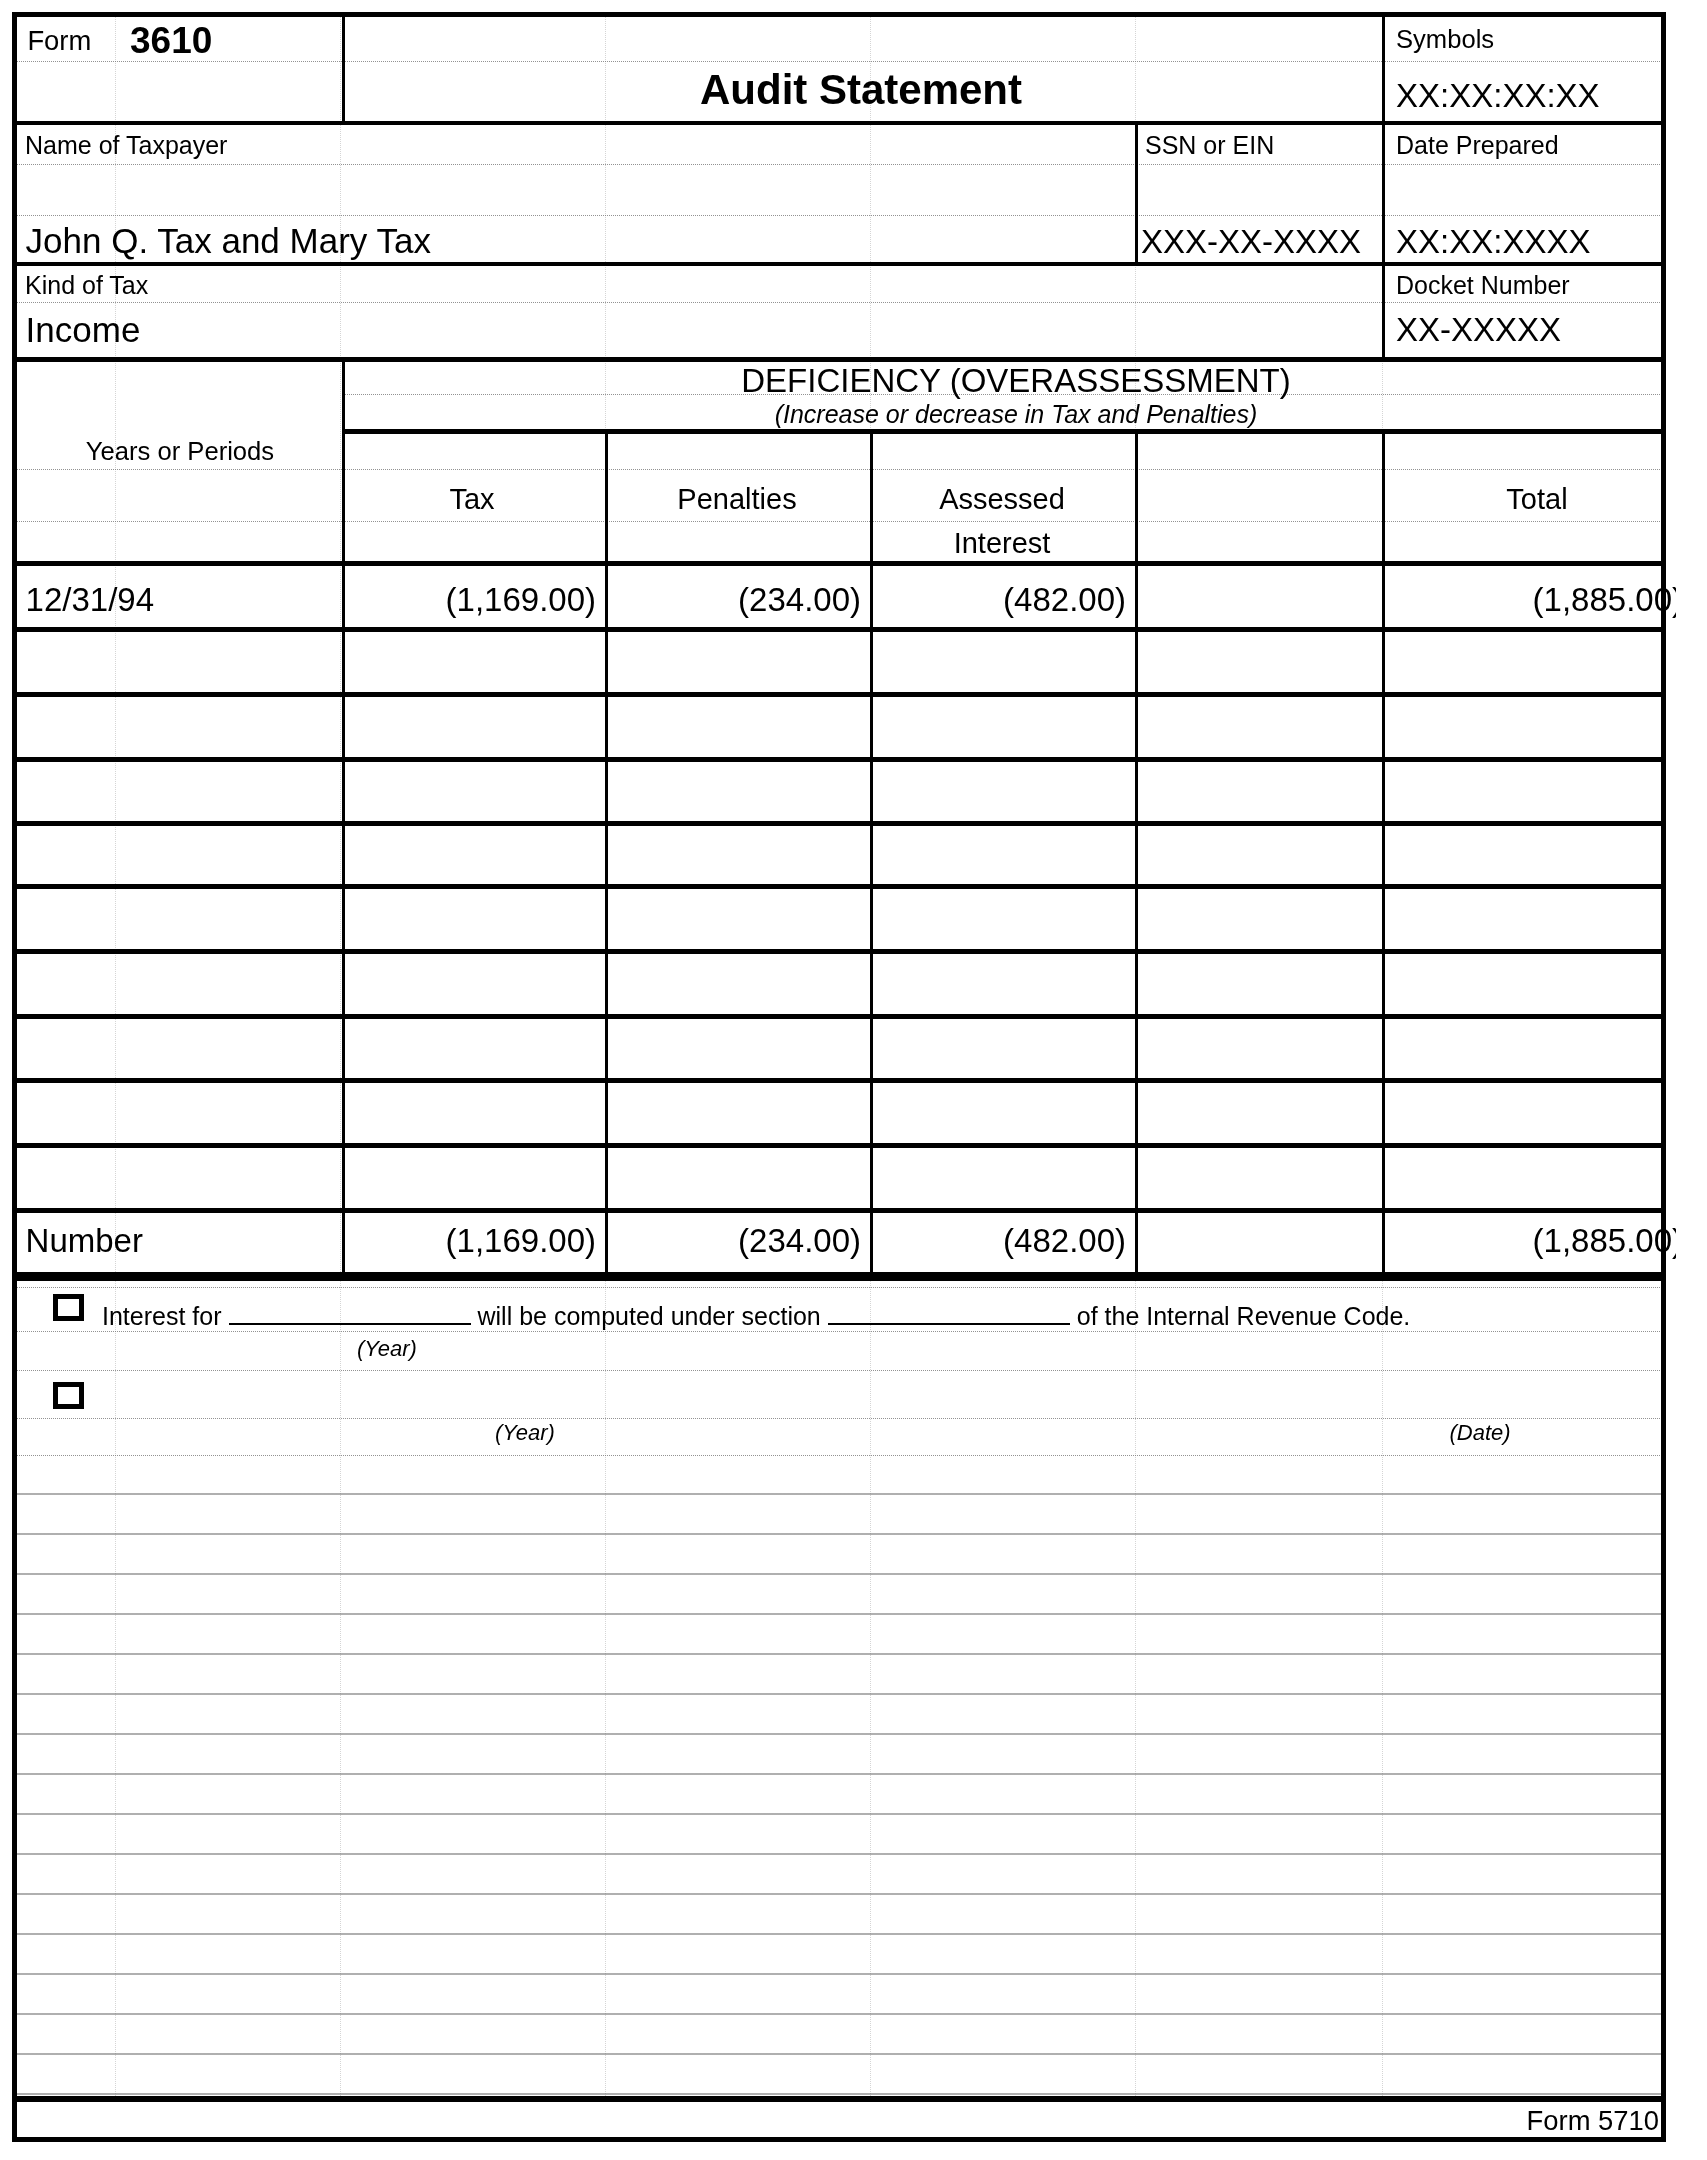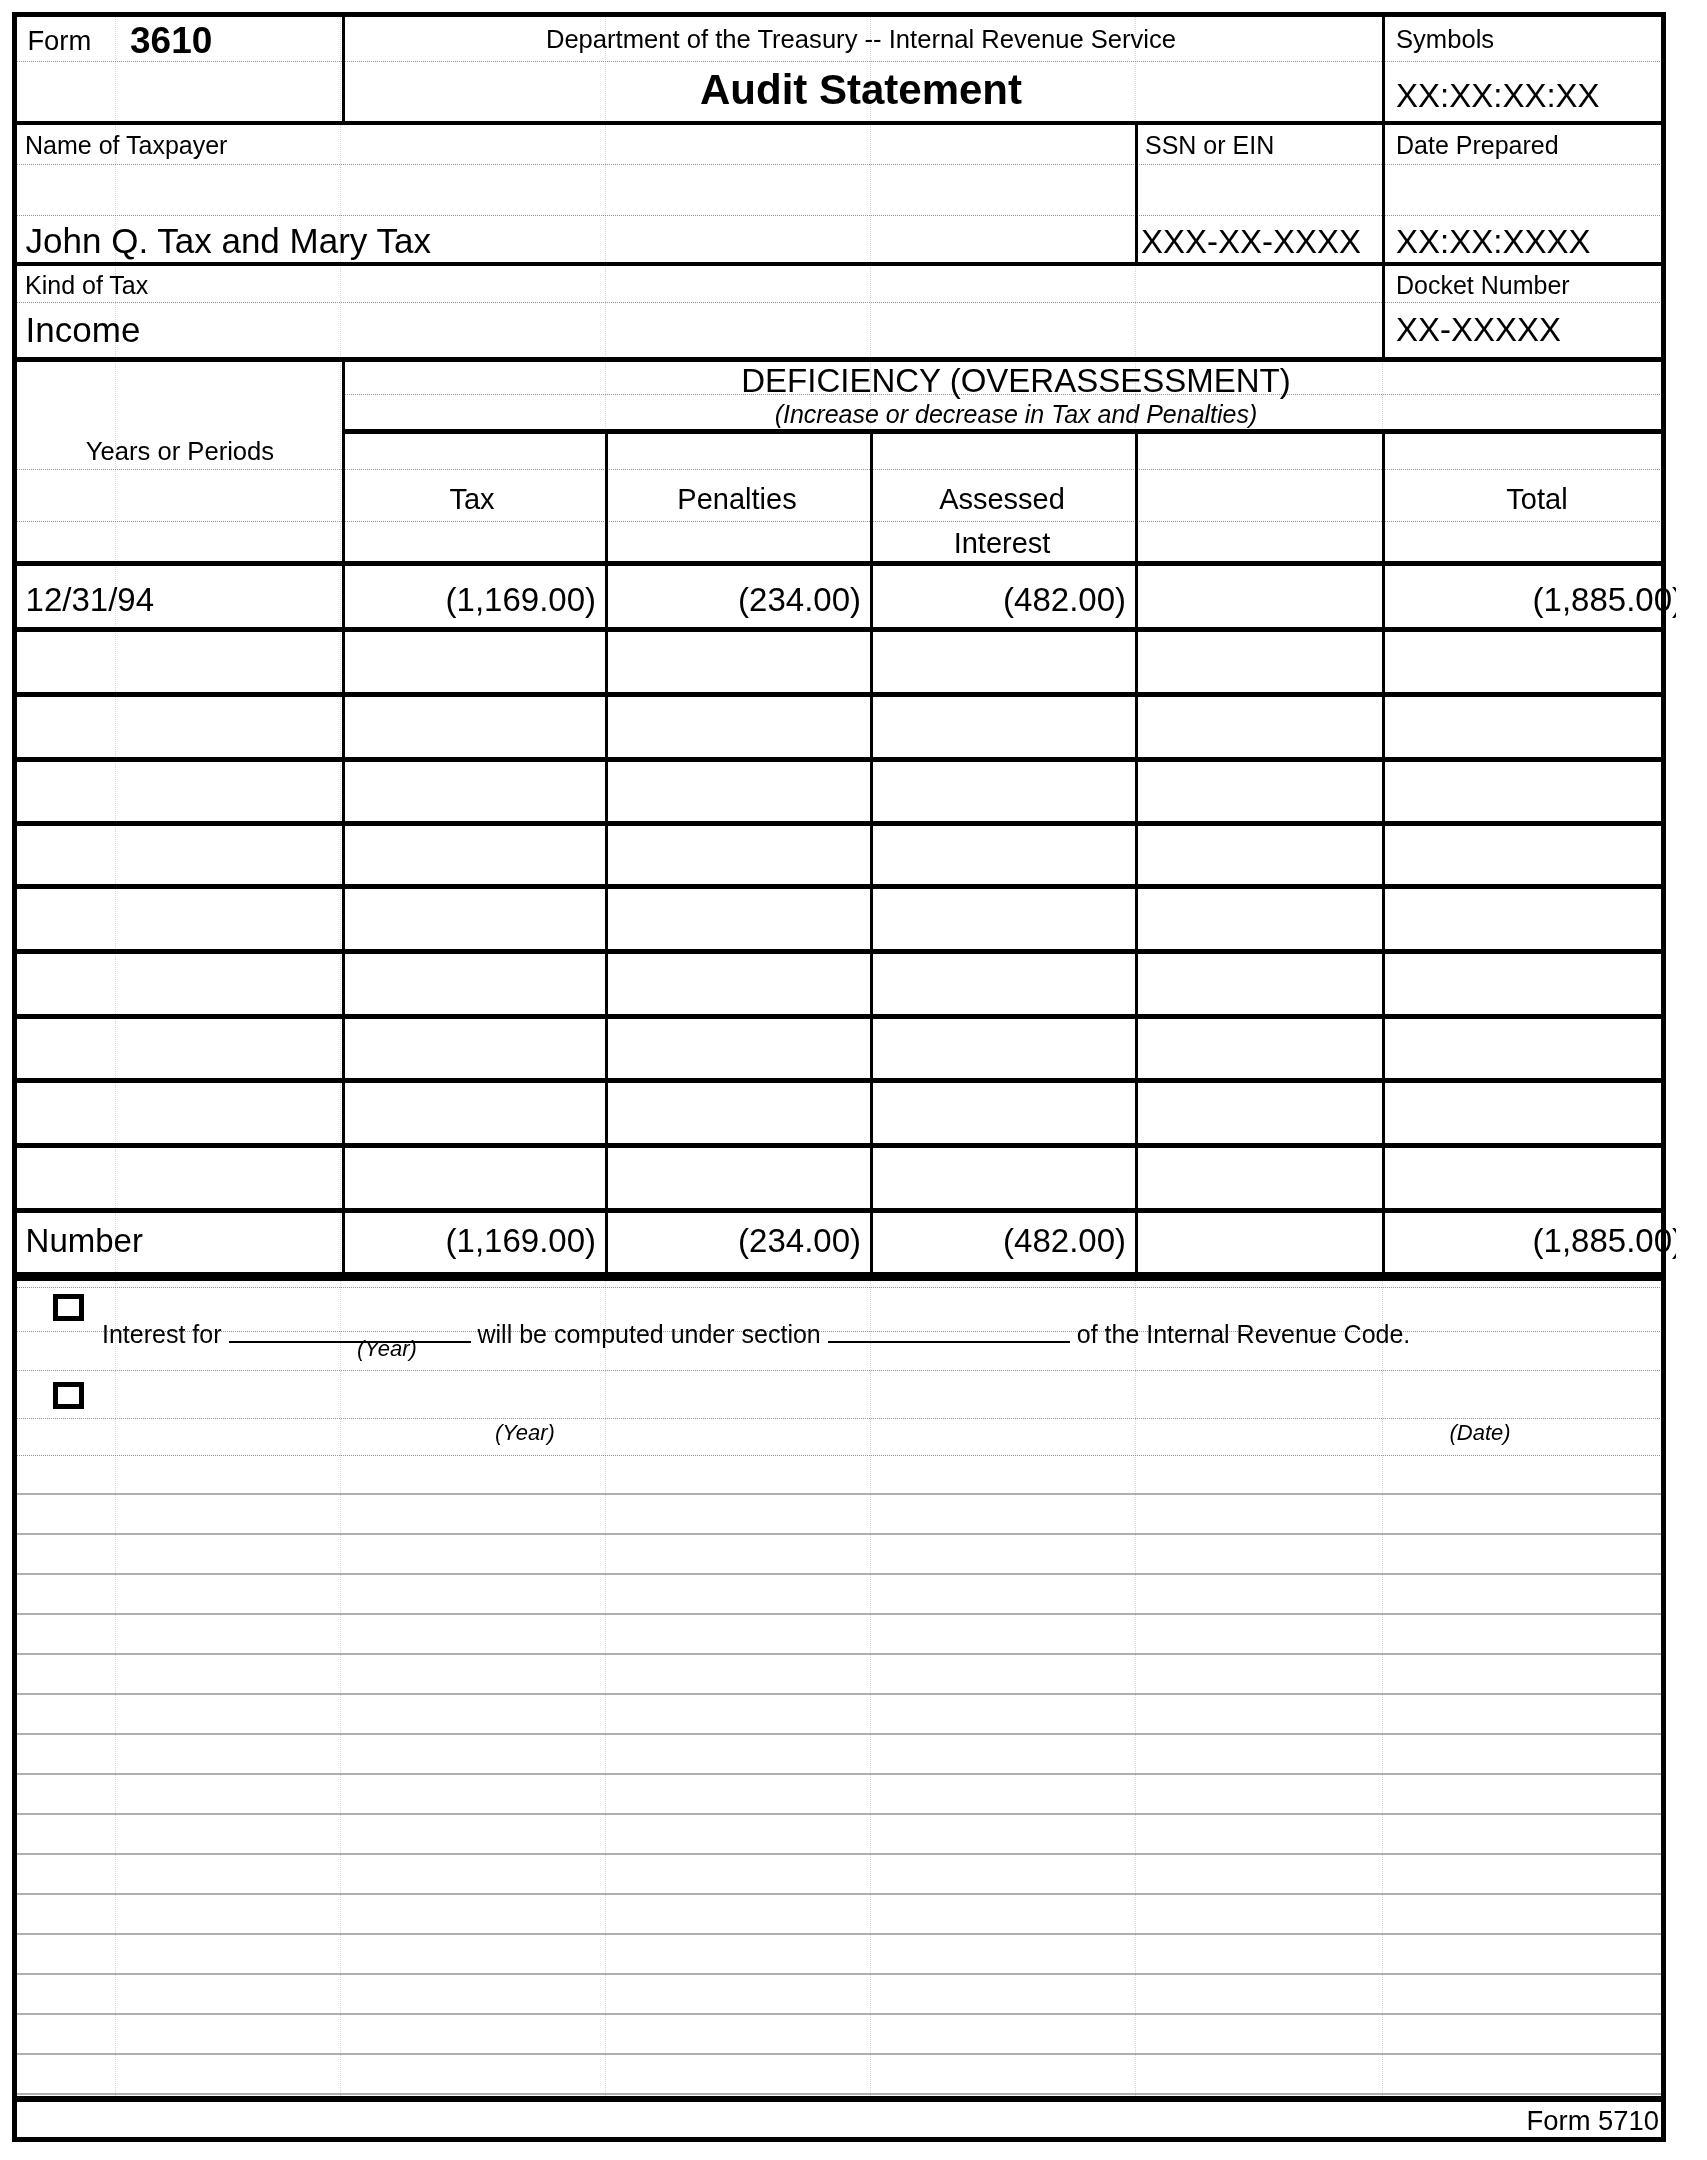--- a/index.html
+++ b/index.html
@@ -22,21 +22,21 @@
   .f46{font-size:42px;}
   .sh{position:absolute;left:15.5px;right:13.7px;background:#000;height:4.6px;}
   .h4{height:3.7px;}.h10{height:9.1px;}.h7{height:6.4px;}
   .sv{position:absolute;width:2.7px;background:#000;}
   .dh{position:absolute;left:15.5px;right:13.7px;border-top:1.8px dotted #777;opacity:.8;}
   .gv{position:absolute;top:14.6px;bottom:64px;border-left:1.8px dotted #999;opacity:.4;}
   .lowgrid{position:absolute;left:15.5px;right:13.7px;top:1455px;height:641px;
            background-image:repeating-linear-gradient(to bottom,
              transparent 0px,transparent 38px,rgba(110,110,110,.55) 38px,rgba(110,110,110,.55) 40px);}
   .cb{position:absolute;width:31px;height:27.4px;border:5.5px solid #000;box-sizing:border-box;background:#fff;}
-  .stmt{position:absolute;display:flex;align-items:baseline;gap:7px;font-size:25px;line-height:1.15;margin-top:18px;}
+  .stmt{position:absolute;display:flex;align-items:baseline;gap:7px;font-size:25px;line-height:1.15;}
   .blank{display:inline-block;height:25.6px;border-bottom:2.7px solid #000;margin-bottom:-4.6px;}
 </style>
 </head>
 <body>
 
 <div id="page">
 
   <div class="gv" style="left:115px"></div>
   <div class="gv" style="left:340px"></div>
   <div class="gv" style="left:605px"></div>
@@ -81,21 +81,20 @@
   <div class="sv" style="left:1382px;top:14.6px;height:345px"></div>
   <div class="sv" style="left:1135px;top:122px;height:142px"></div>
   <div class="sv" style="left:342px;top:357px;height:920px"></div>
   <div class="sv" style="left:605px;top:429px;height:846px"></div>
   <div class="sv" style="left:870px;top:429px;height:846px"></div>
   <div class="sv" style="left:1135px;top:429px;height:846px"></div>
   <div class="sv" style="left:1382px;top:429px;height:846px"></div>
 
   <div class="txt f30" style="left:27.4px;top:26.5px">Form</div>
   <div class="txt f40 b" style="left:130px;top:22px">3610</div>
-  <div class="txt f28 ctr" style="left:861px;top:26.5px">Department of the Treasury -- Internal Revenue Service</div>
   <div class="txt f28" style="left:1396px;top:26.5px">Symbols</div>
   <div class="txt f46 b ctr" style="left:861px;top:69px">Audit Statement</div>
   <div class="txt f36" style="left:1396px;top:79px">XX:XX:XX:XX</div>
 
   <div class="txt f26" style="left:25px;top:133px">Name of Taxpayer</div>
   <div class="txt f26" style="left:1145px;top:133px">SSN or EIN</div>
   <div class="txt f26" style="left:1396px;top:133px">Date Prepared</div>
   <div class="txt f38" style="left:25.6px;top:223px">John Q. Tax and Mary Tax</div>
   <div class="txt f36" style="left:1141px;top:225px">XXX-XX-XXXX</div>
   <div class="txt f36" style="left:1396px;top:225px">XX:XX:XXXX</div>

